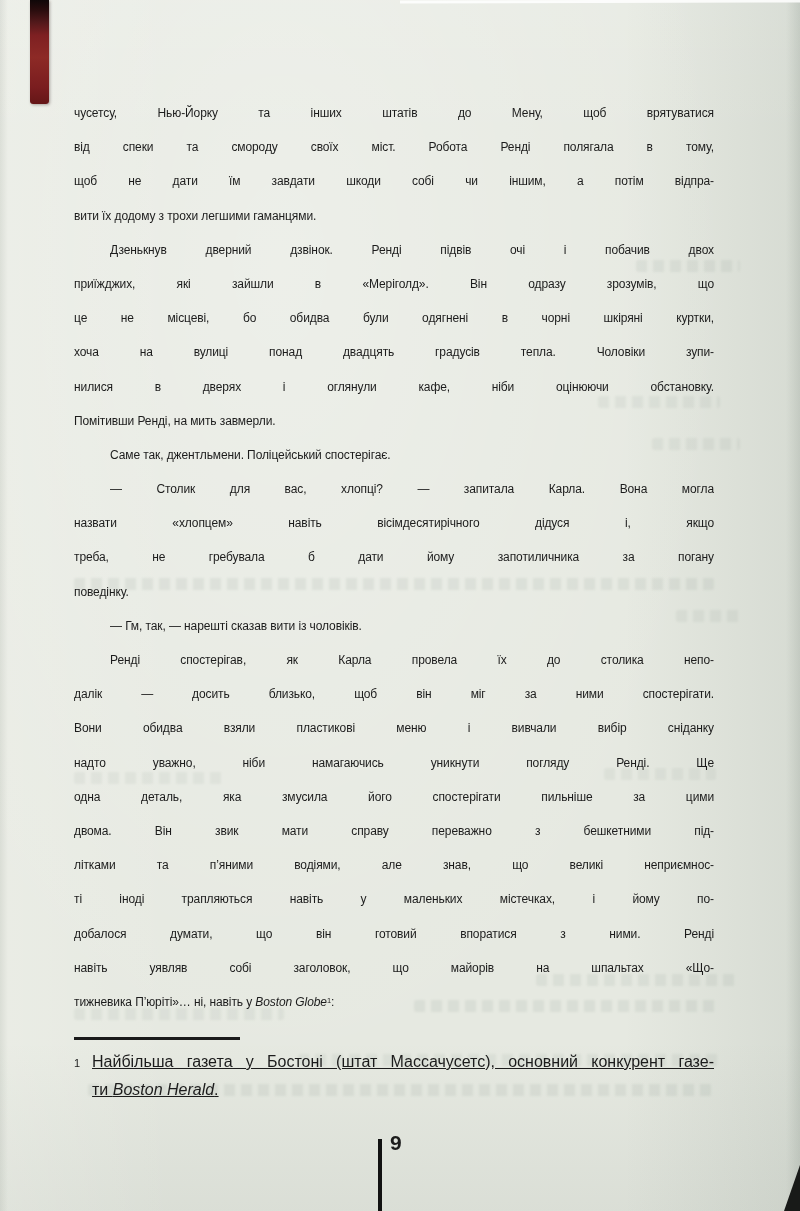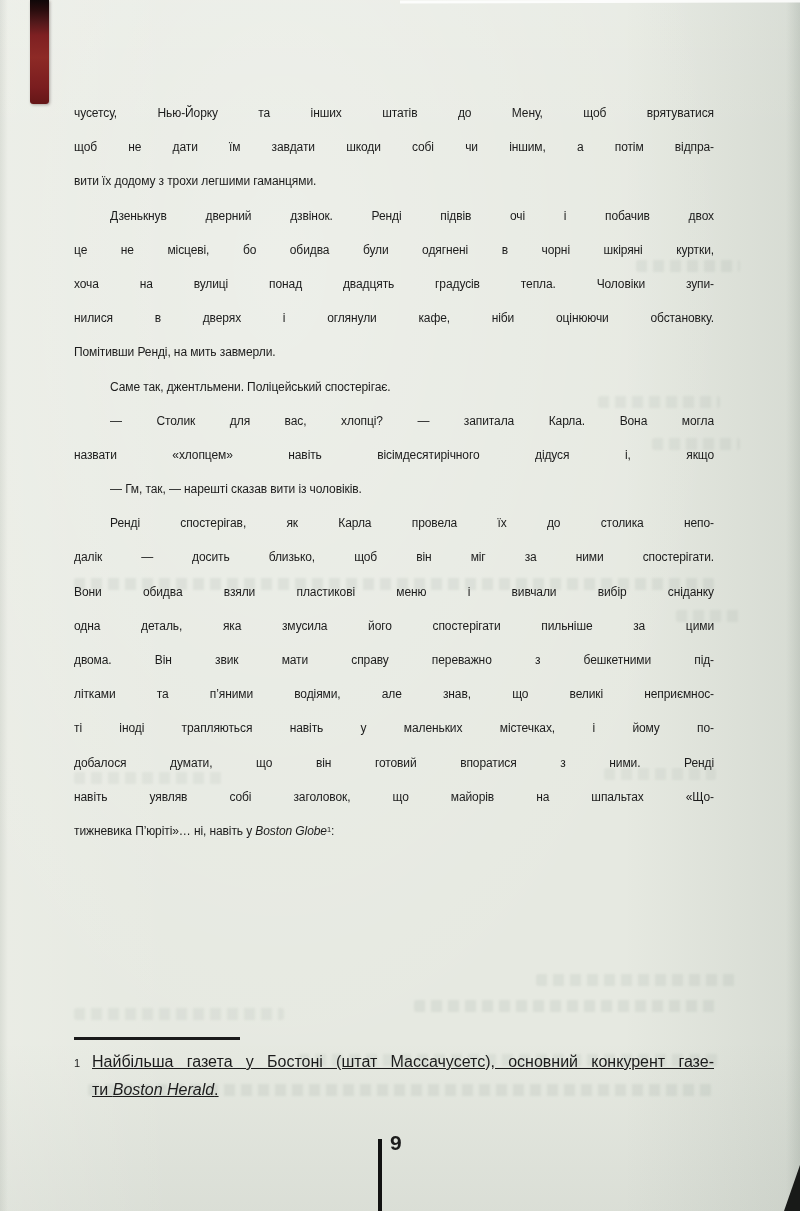--- a/index.html
+++ b/index.html
@@ -79,49 +79,54 @@
   <div class="ghost" style="left:536px;top:974px;width:204px;opacity:.55"></div>
   <div class="ghost" style="left:414px;top:1000px;width:306px;opacity:.6"></div>
   <div class="ghost" style="left:74px;top:1008px;width:210px;opacity:.5"></div>
   <div class="ghost" style="left:298px;top:1054px;width:424px;opacity:.5"></div>
   <div class="ghost" style="left:88px;top:1084px;width:624px;opacity:.6"></div>
 
   <div class="textblock">
 
     <div>
       <div class="ln j">чусетсу, Нью-Йорку та інших штатів до Мену, щоб врятуватися</div>
+      <div class="ln j">від спеки та смороду своїх міст. Робота Ренді полягала в тому,</div>
       <div class="ln j">щоб не дати їм завдати шкоди собі чи іншим, а потім відпра-</div>
       <div class="ln">вити їх додому з трохи легшими гаманцями.</div>
     </div>
 
     <div>
       <div class="ln j ind">Дзенькнув дверний дзвінок. Ренді підвів очі і побачив двох</div>
+      <div class="ln j">приїжджих, які зайшли в «Меріголд». Він одразу зрозумів, що</div>
       <div class="ln j">це не місцеві, бо обидва були одягнені в чорні шкіряні куртки,</div>
       <div class="ln j">хоча на вулиці понад двадцять градусів тепла. Чоловіки зупи-</div>
       <div class="ln j">нилися в дверях і оглянули кафе, ніби оцінюючи обстановку.</div>
       <div class="ln">Помітивши Ренді, на мить завмерли.</div>
     </div>
 
     <div>
       <div class="ln ind">Саме так, джентльмени. Поліцейський спостерігає.</div>
     </div>
 
     <div>
       <div class="ln j ind">— Столик для вас, хлопці? — запитала Карла. Вона могла</div>
       <div class="ln j">назвати «хлопцем» навіть вісімдесятирічного дідуся і, якщо</div>
+      <div class="ln j">треба, не гребувала б дати йому запотиличника за погану</div>
+      <div class="ln">поведінку.</div>
     </div>
 
     <div>
       <div class="ln ind">— Гм, так, — нарешті сказав вити із чоловіків.</div>
     </div>
 
     <div>
       <div class="ln j ind">Ренді спостерігав, як Карла провела їх до столика непо-</div>
       <div class="ln j">далік — досить близько, щоб він міг за ними спостерігати.</div>
       <div class="ln j">Вони обидва взяли пластикові меню і вивчали вибір сніданку</div>
+      <div class="ln j">надто уважно, ніби намагаючись уникнути погляду Ренді. Ще</div>
       <div class="ln j">одна деталь, яка змусила його спостерігати пильніше за цими</div>
       <div class="ln j">двома. Він звик мати справу переважно з бешкетними під-</div>
       <div class="ln j">літками та п’яними водіями, але знав, що великі неприємнос-</div>
       <div class="ln j">ті іноді трапляються навіть у маленьких містечках, і йому по-</div>
       <div class="ln j">добалося думати, що він готовий впоратися з ними. Ренді</div>
       <div class="ln j">навіть уявляв собі заголовок, що майорів на шпальтах «Що-</div>
       <div class="ln"><span>тижневика П’юріті»… ні, навіть у </span><span class="it">Boston Globe</span><sup class="fnref">1</sup><span>:</span></div>
     </div>
   </div>
 

